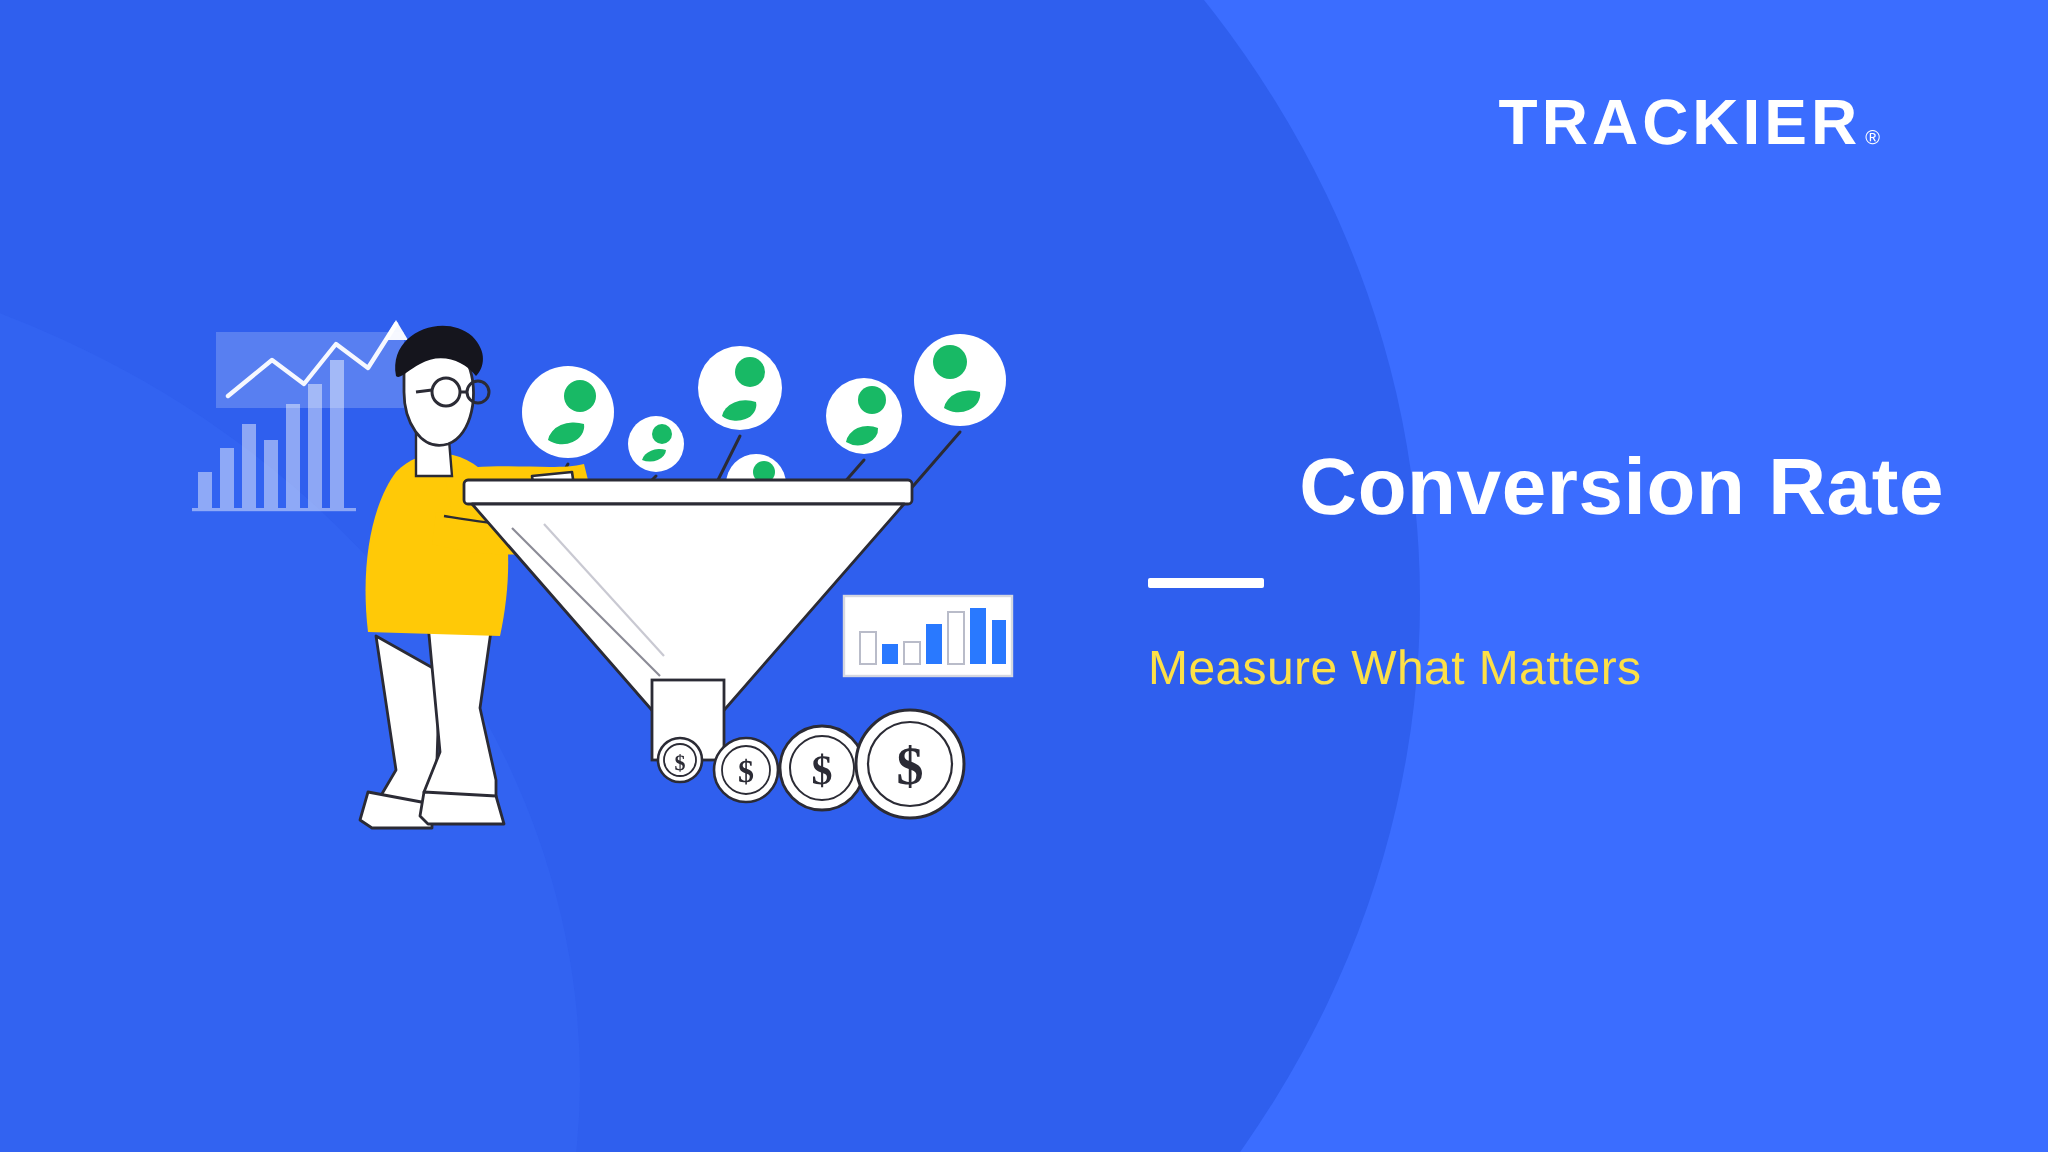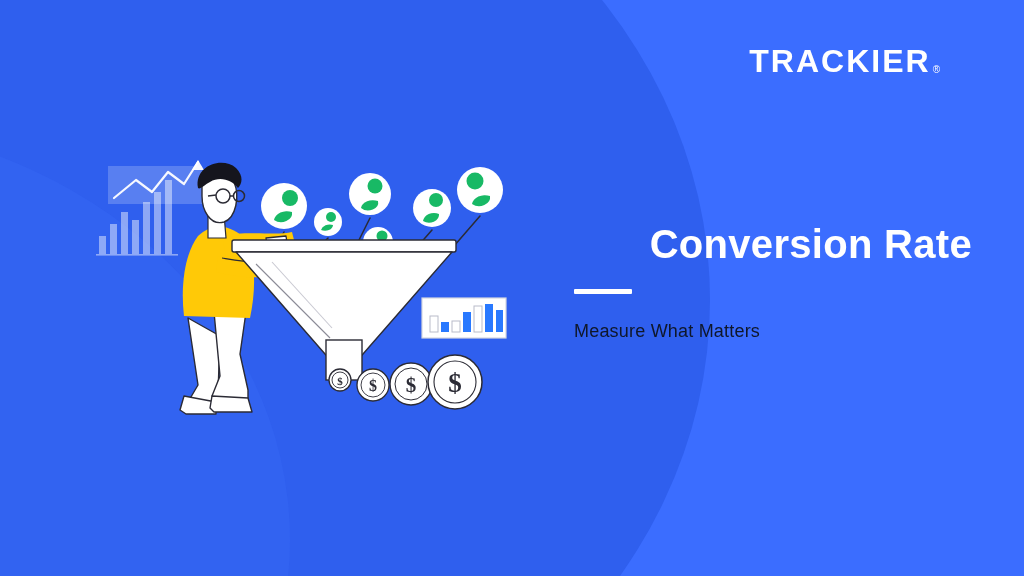--- a/index.html
+++ b/index.html
@@ -87,22 +87,22 @@
     text-align: right;
   }
   .divider {
     width: 58px;
     height: 5px;
     background: #ffffff;
     margin: 22px 0 0 2px;
     border-radius: 1px;
   }
   .subhead {
-    font-size: 18px;
-    color: #0f172a;
+    font-size: 24px;
+    color: #fde047;
     margin: 27px 0 0 2px;
     letter-spacing: .2px;
     font-weight: normal;
   }
 
   
   .illustration {
     position: absolute;
     left: 80px;
     top: 140px;

